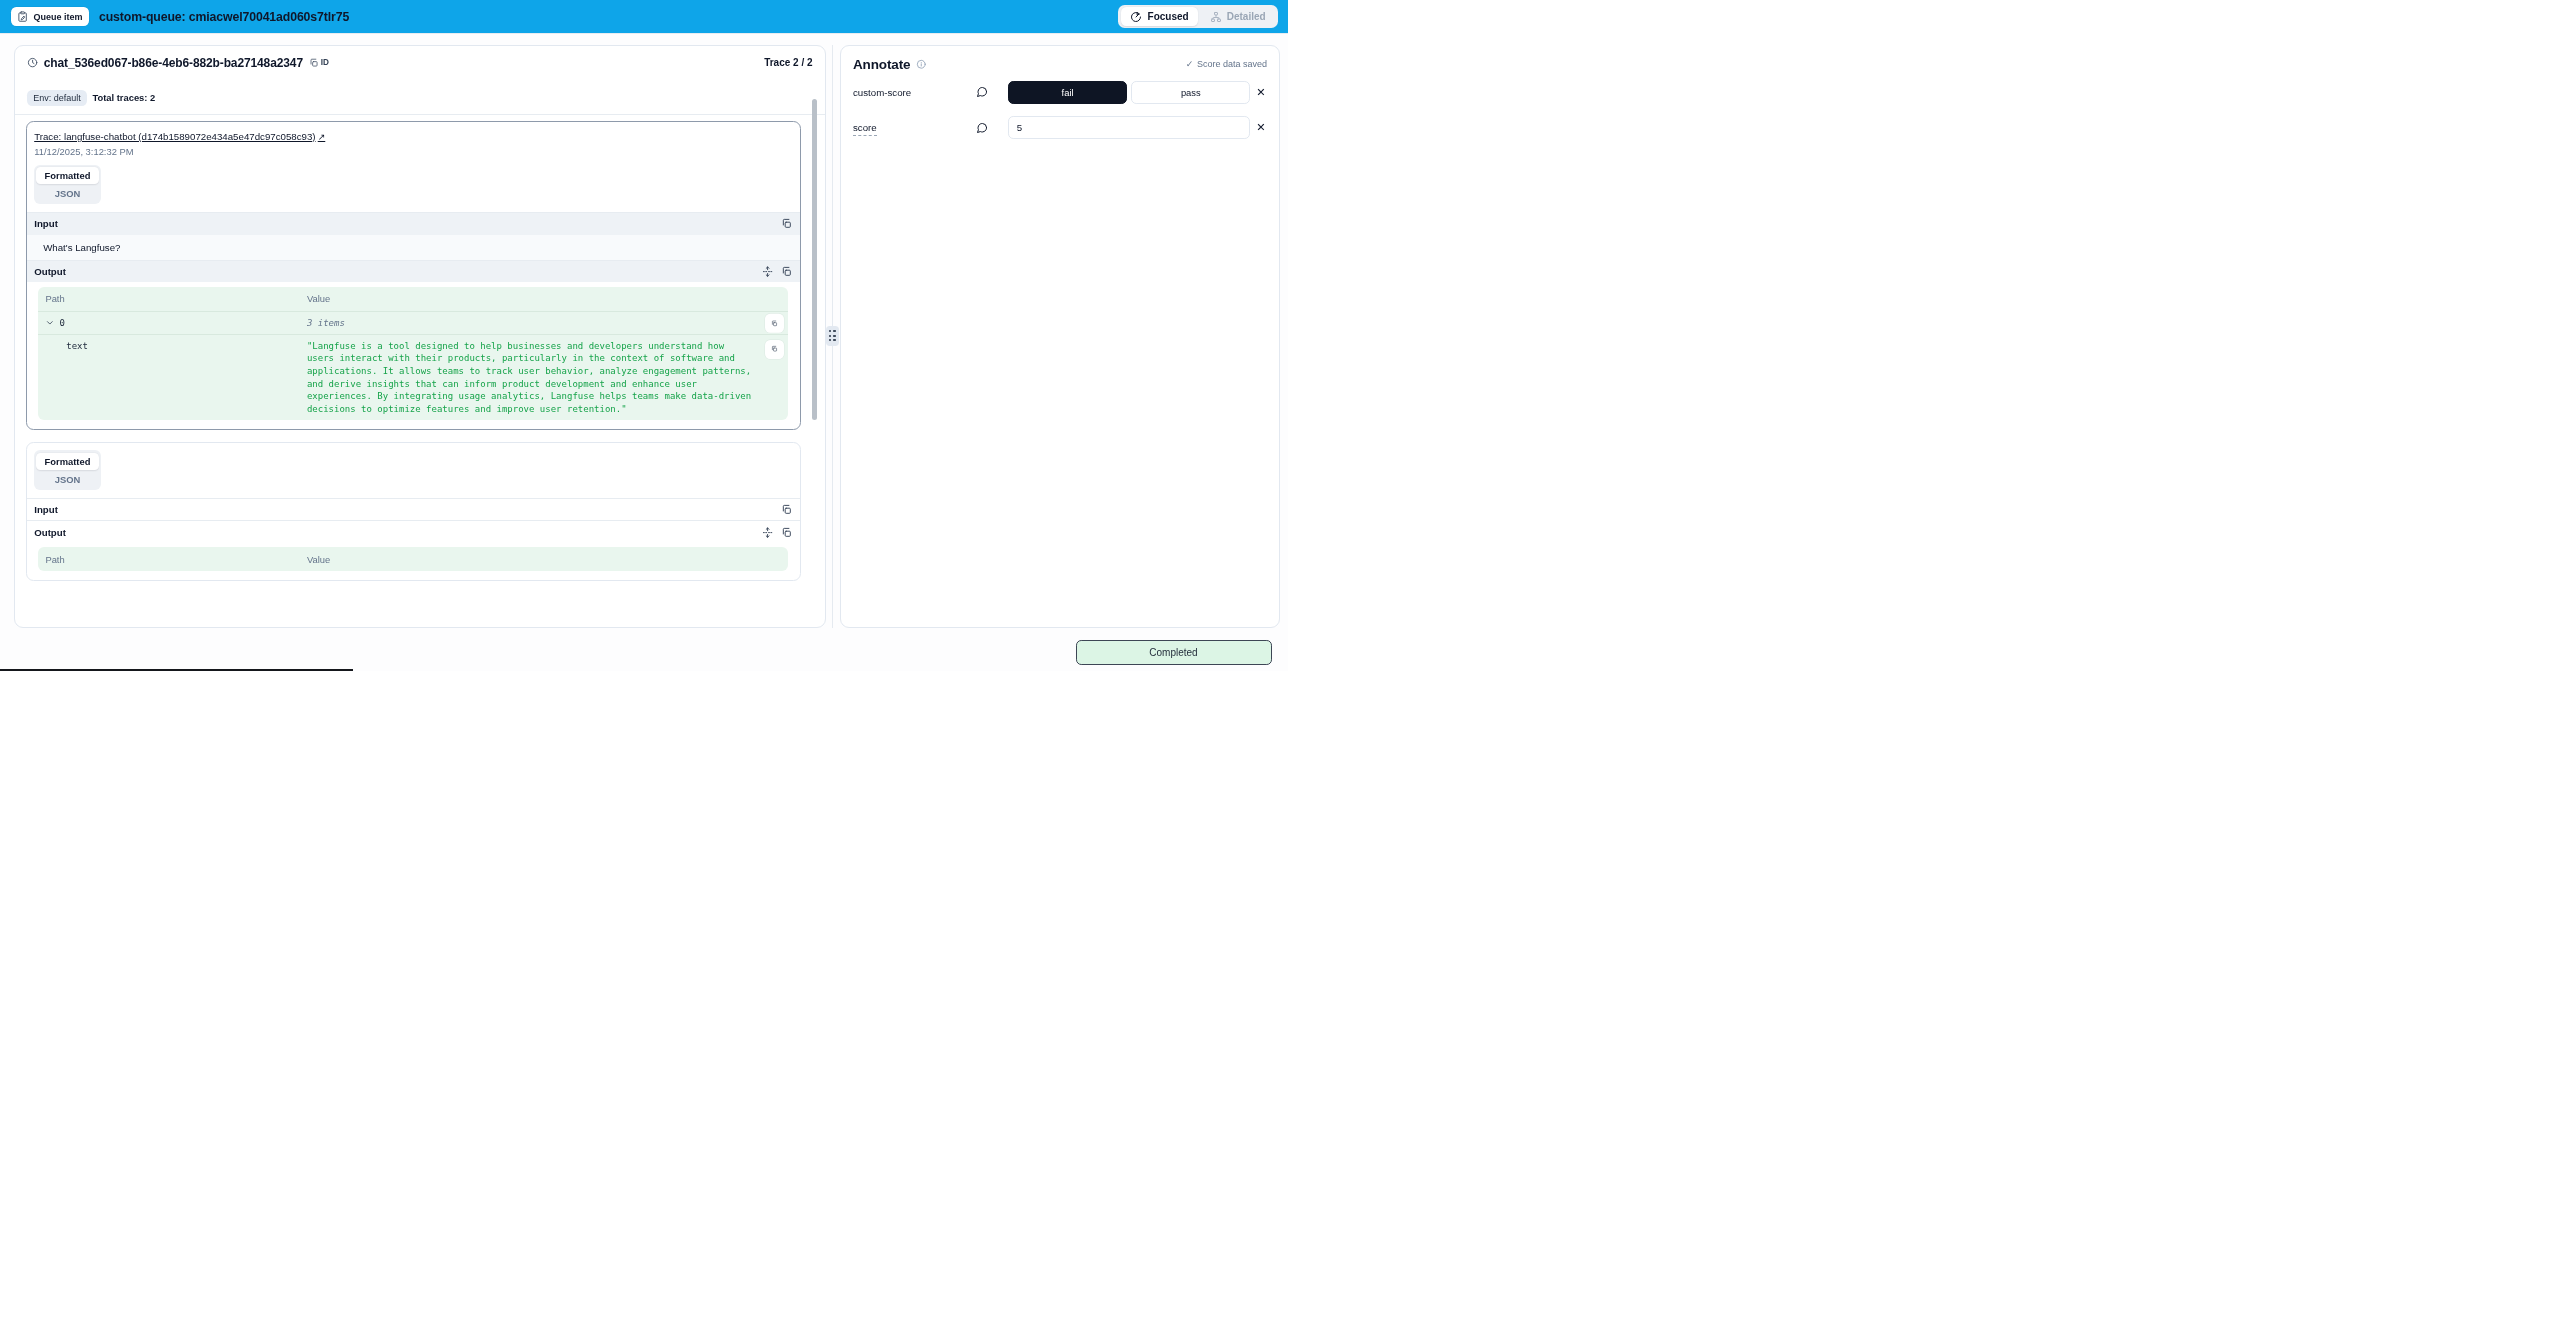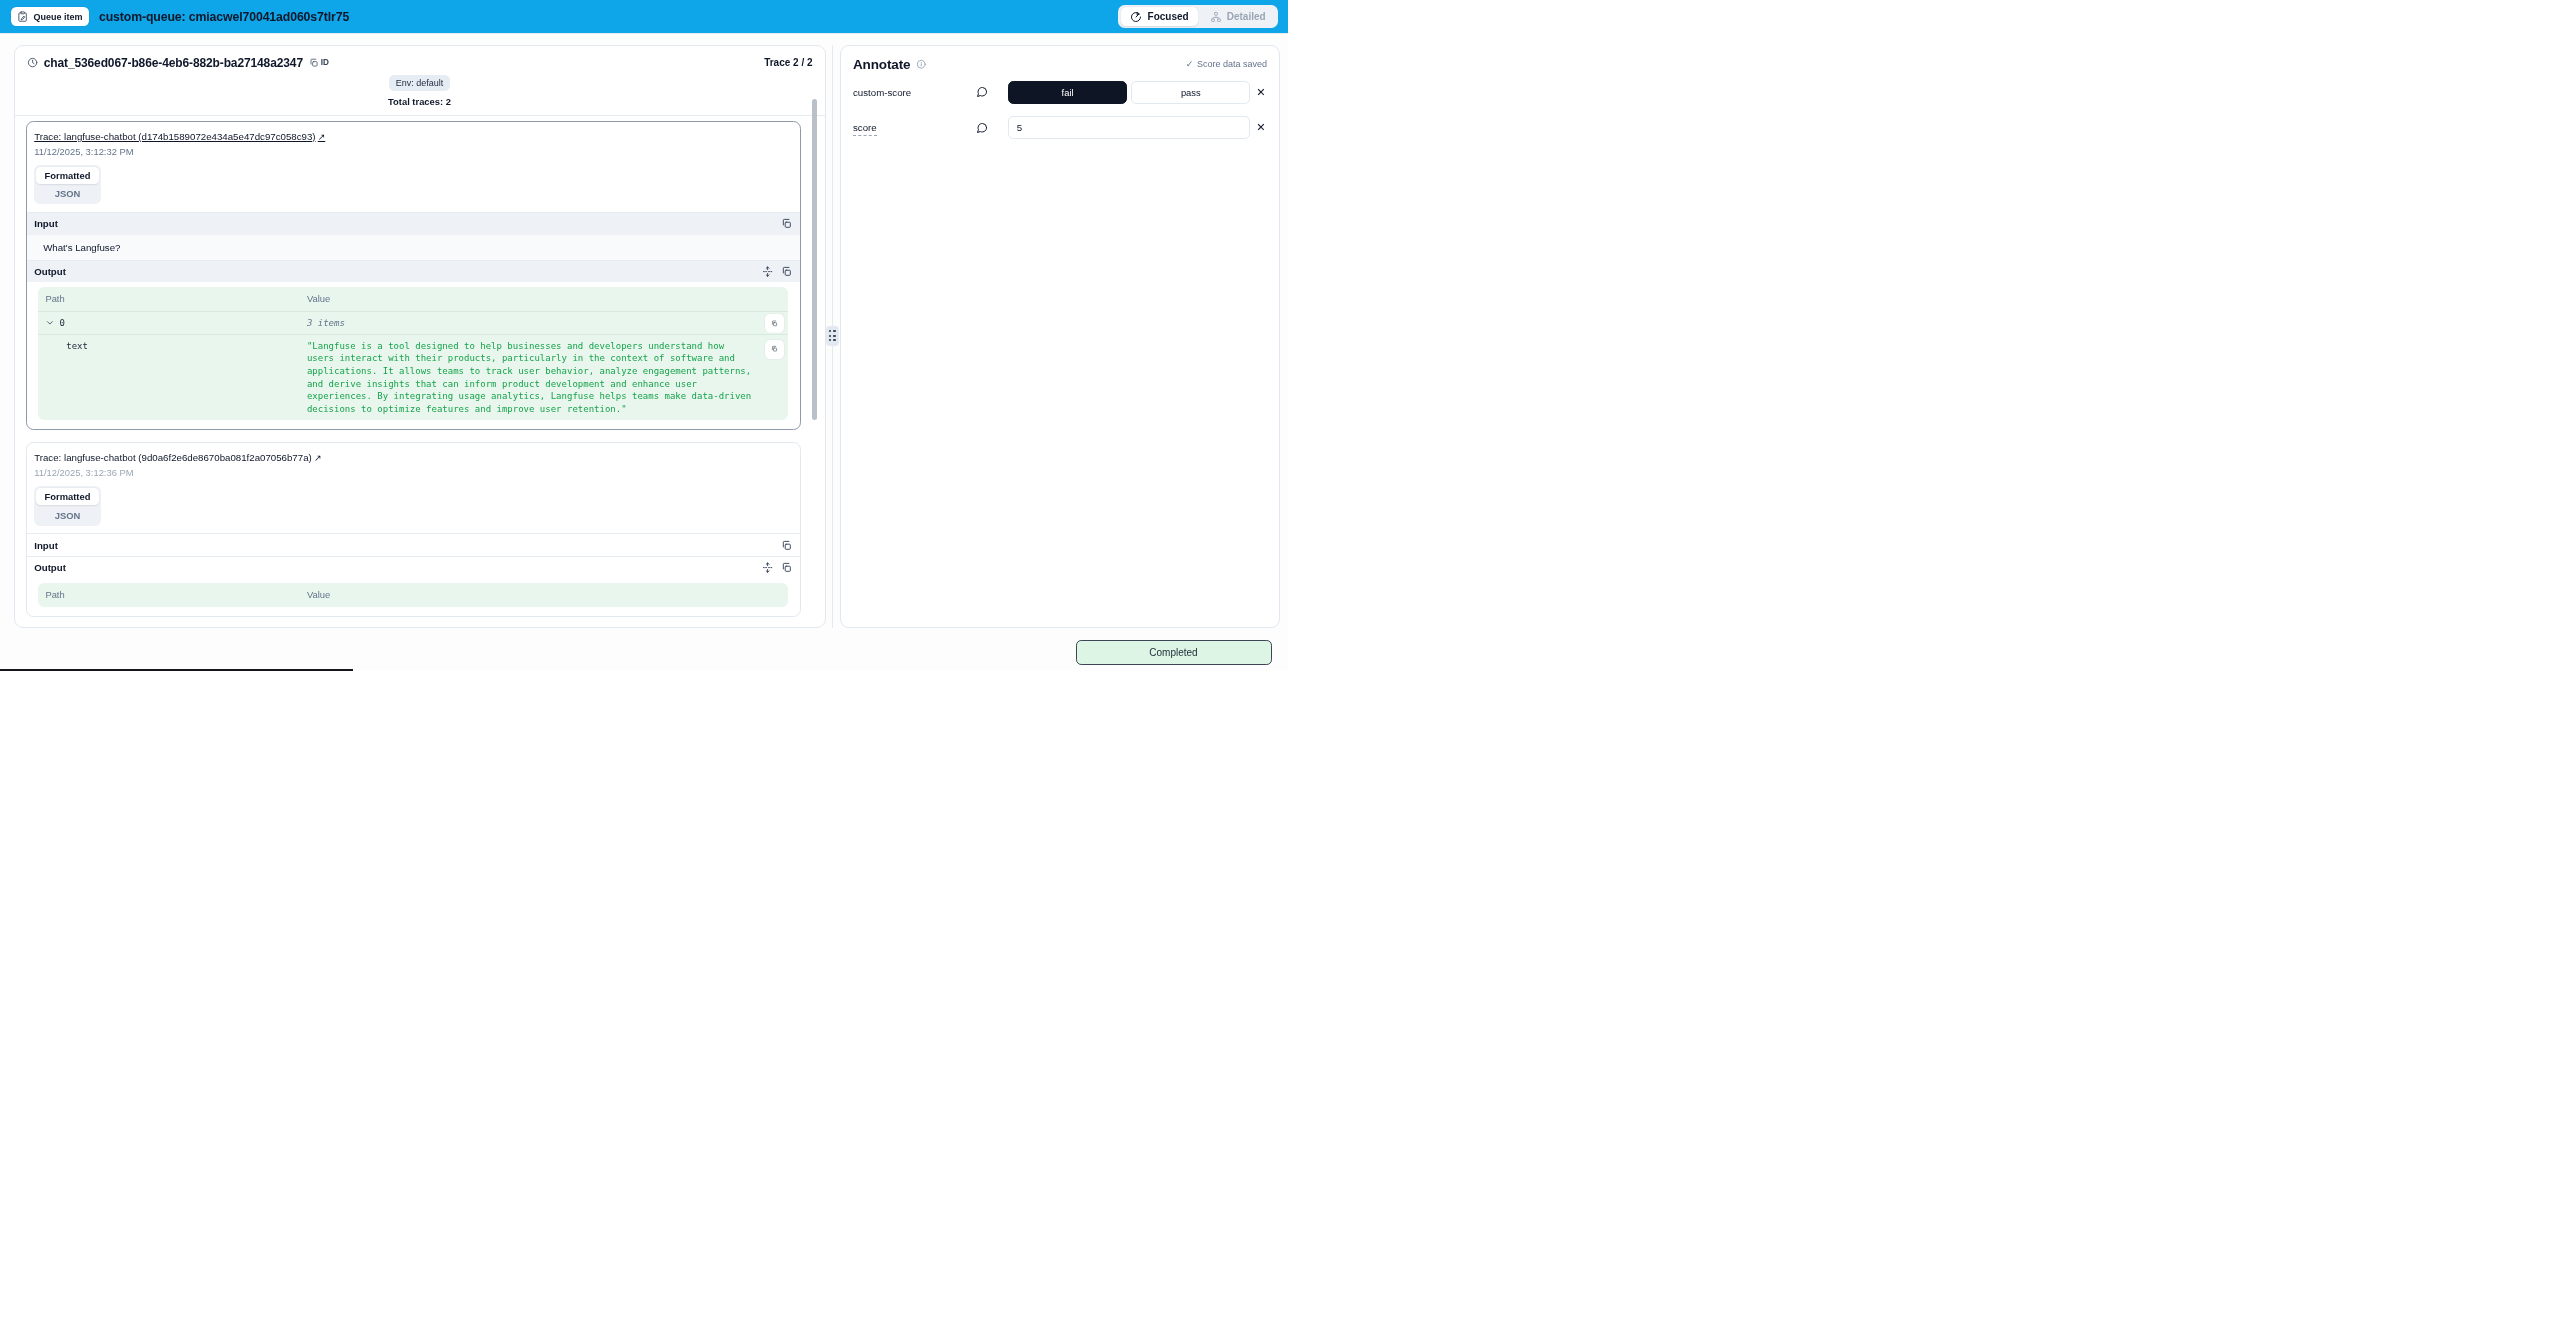--- a/index.html
+++ b/index.html
@@ -19,21 +19,21 @@
   .left-panel{left:13.5px;width:812px;}
   .right-panel{left:840px;width:440px;}
 
   
   .lp-head{padding:9.7px 12px 8.2px;border-bottom:0.7px solid #e7ecf1;}
   .lp-title-row{display:flex;align-items:center;gap:6px;}
   .lp-title{font-size:12px;font-weight:600;letter-spacing:-.01em;}
   .icon{display:inline-flex;align-items:center;justify-content:center;color:#475569;}
   .id-chip{display:flex;align-items:center;gap:2.2px;color:#334155;font-size:8.2px;font-weight:700;background:none;border:0;font-family:inherit;cursor:pointer;padding:0;}
   .trace-counter{margin-left:auto;font-size:10px;font-weight:600;}
-  .lp-meta-row{display:flex;align-items:center;gap:5px;margin-top:5px;flex-direction:column;}
+  .lp-meta-row{display:flex;align-items:center;gap:5px;margin-top:20px;}
   .env-badge{background:#e6ecf4;color:#1e293b;padding:3px 6.7px;border-radius:5.2px;font-size:9px;font-weight:500;}
   .total-traces{font-size:9.4px;font-weight:600;}
 
   
   .scroll-area{position:absolute;top:61px;left:0;right:0;bottom:0.7px;overflow:hidden;padding:13.5px 24px 15px 11.2px;box-sizing:border-box;}
   .trace-card{border:0.7px solid #e2e8f0;border-radius:7.5px;background:#fff;overflow:hidden;}
   .trace-card.focused{border-color:#8e9aab;}
   .trace-card + .trace-card{margin-top:12px;}
   .tc-head{padding:7.5px 7.5px 0 7.5px;}
   .trace-link{font-size:9.7px;color:#0f172a;text-decoration:none;cursor:pointer;}
@@ -241,24 +241,20 @@
               <svg width="9.7" height="9.7" viewBox="0 0 24 24" fill="none" stroke="currentColor" stroke-width="2" stroke-linecap="round" stroke-linejoin="round">
                   <rect x="9" y="9" width="11" height="11" rx="2"></rect>
                   <path d="M5 15V5a2 2 0 0 1 2-2h10"></path>
                 </svg>
             </button>
           </div>
         </div>
       </article>
 
       <article class="trace-card plain">
-        <div class="tc-head">
-          <a class="trace-link"><span>Trace: langfuse-chatbot (9d0a6f2e6de8670ba081f2a07056b77a)</span><span class="ext-arrow">↗</span></a>
-          <div class="tc-time light">11/12/2025, 3:12:36 PM</div>
-        </div>
         <div class="tabs">
           <button class="tab active">Formatted</button>
           <button class="tab">JSON</button>
         </div>
         <div class="section-head">
           <span>Input</span>
           <span class="head-icons">
             <button class="icon-btn">
               <svg width="11.2" height="11.2" viewBox="0 0 24 24" fill="none" stroke="currentColor" stroke-width="2" stroke-linecap="round" stroke-linejoin="round">
                   <rect x="9" y="9" width="11" height="11" rx="2"></rect>

